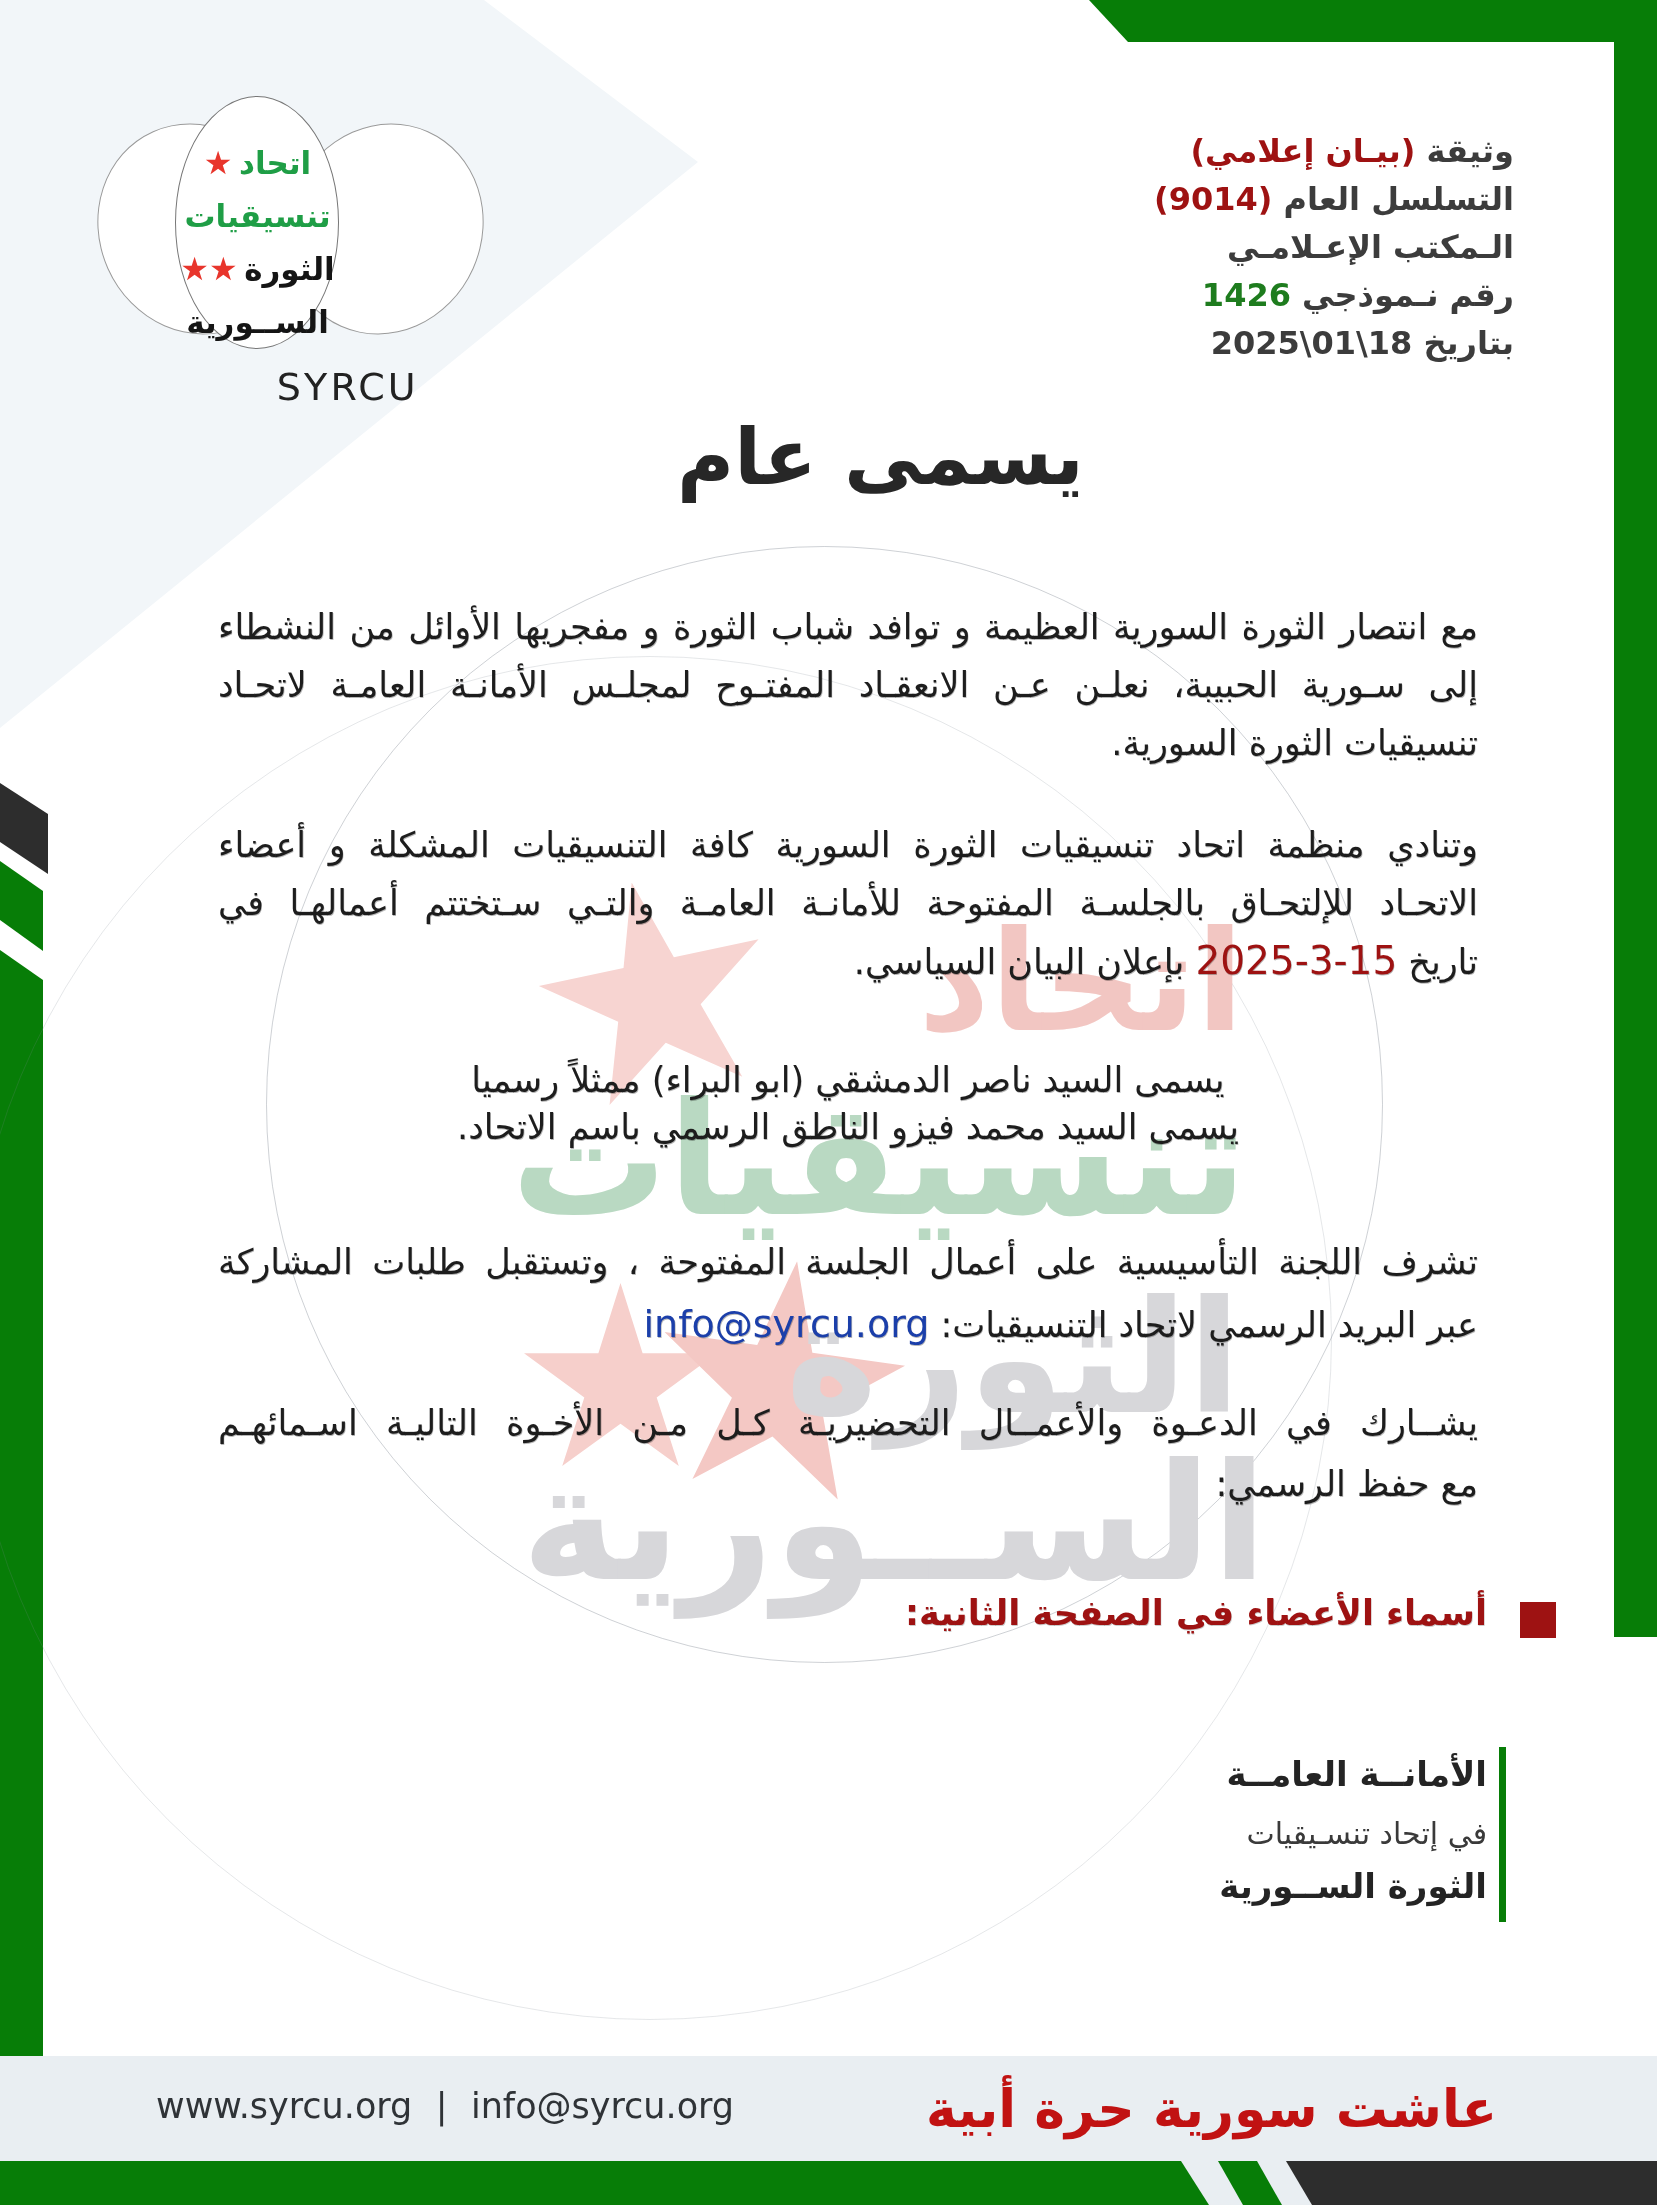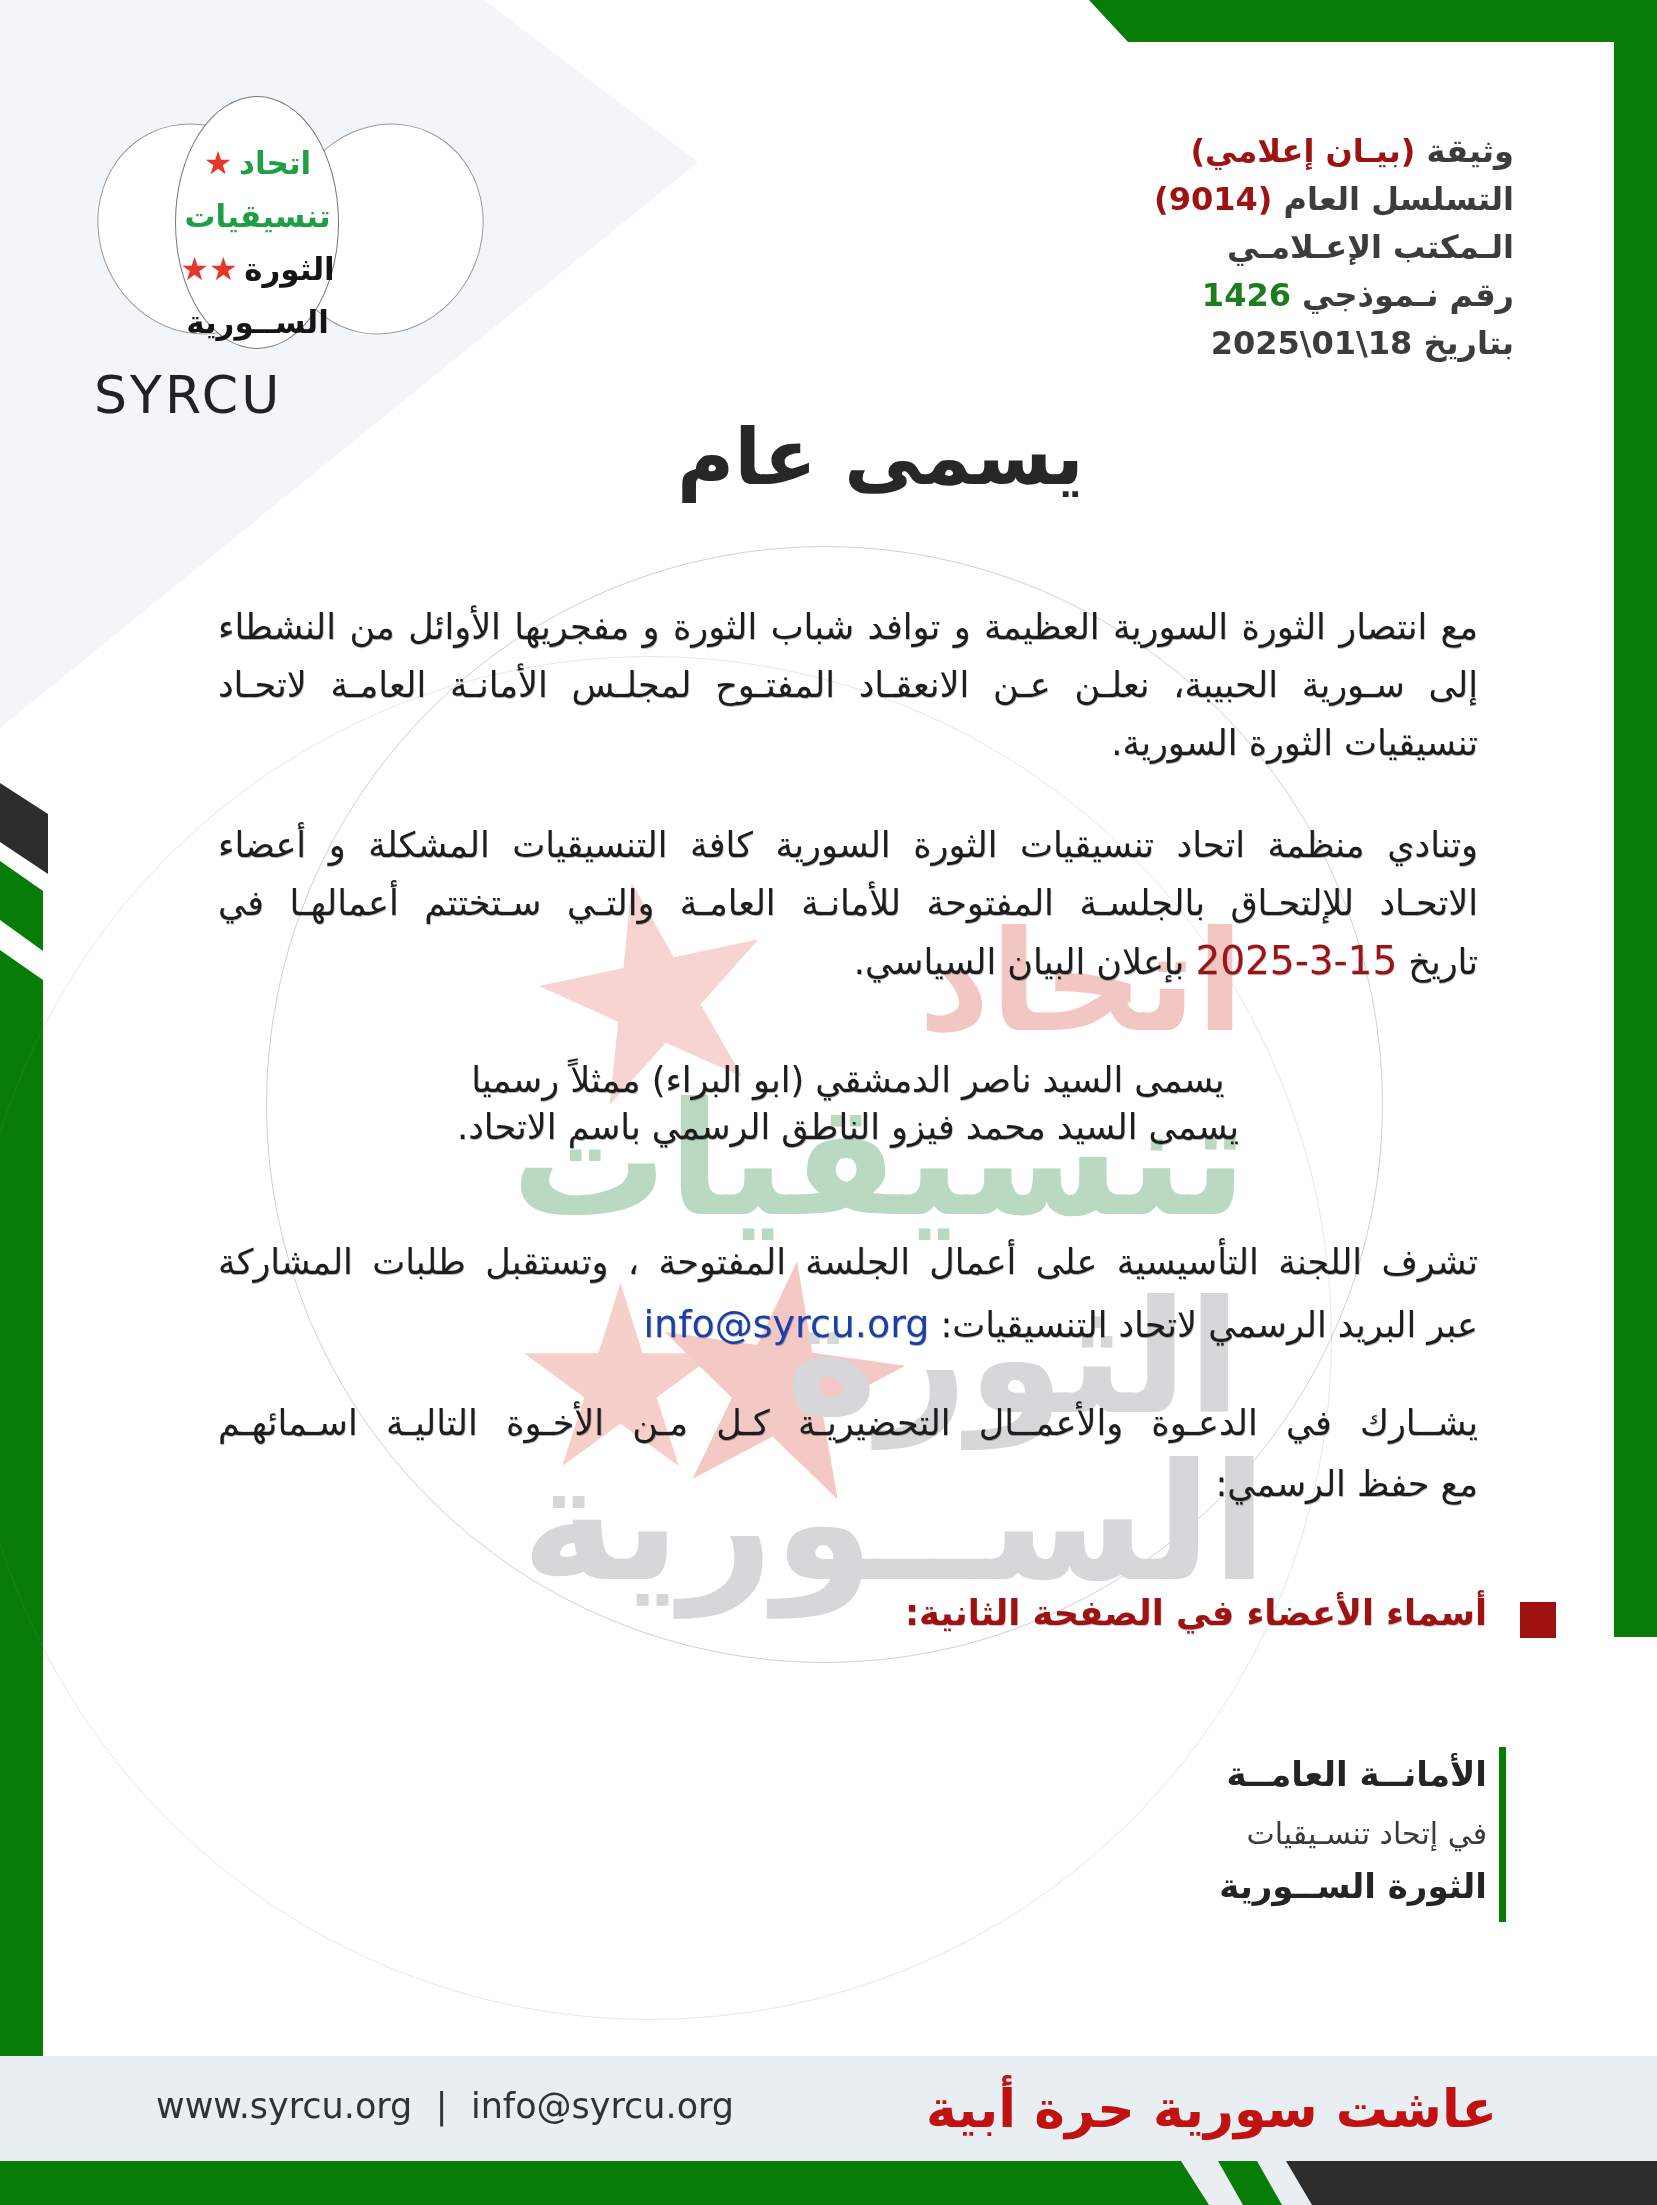--- a/index.html
+++ b/index.html
@@ -42,22 +42,22 @@
   .ellipse { position:absolute; background:#fff; border-radius:50%; }
   .el-left  { left:6.5px;  top:62px; width:195px; height:214px; border:1.3px solid #9a9a9a; transform:rotate(-24deg); }
   .el-right { left:195px; top:62px; width:195px; height:214px; border:1.3px solid #9a9a9a; transform:rotate(24deg); }
   .el-main  { left:83px; top:36px; width:164px; height:253px; border:1.9px solid #777; }
   .logo-text { position:absolute; left:77px; top:77px; width:177px; text-align:center; }
   .lrow { display:flex; justify-content:center; align-items:center; gap:6.5px; line-height:53px; }
   .ltxt { font-weight:bold; font-size:31px; }
   .ltxt.green { color:var(--logo-green); }
   .ltxt.black { color:#151515; }
   .lstar { color:var(--logo-red); font-size:32px; line-height:53px; }
-  .logo-caption { position:absolute; left:1.9px; top:305px; width:325px; text-align:left;
-    font-size:52px; letter-spacing:3.2px; color:#222; font-weight:500; }
+  .logo-caption { position:absolute; left:1.9px; top:305px; width:325px; text-align:right;
+    font-size:38px; letter-spacing:3.2px; color:#222; font-weight:500; }
 
   
   .meta { position:absolute; top:127px; right:143px; text-align:right;
     font-size:32px; font-weight:bold; line-height:48px; color:#3c3c3c; }
   .meta .red { color:var(--red-dark); }
   .meta .greenNum { color:var(--green-number); }
   .ltr { direction:ltr; unicode-bidi:embed; display:inline-block; }
 
   
   .title { position:absolute; top:412px; left:218px; width:1325px; text-align:center;

